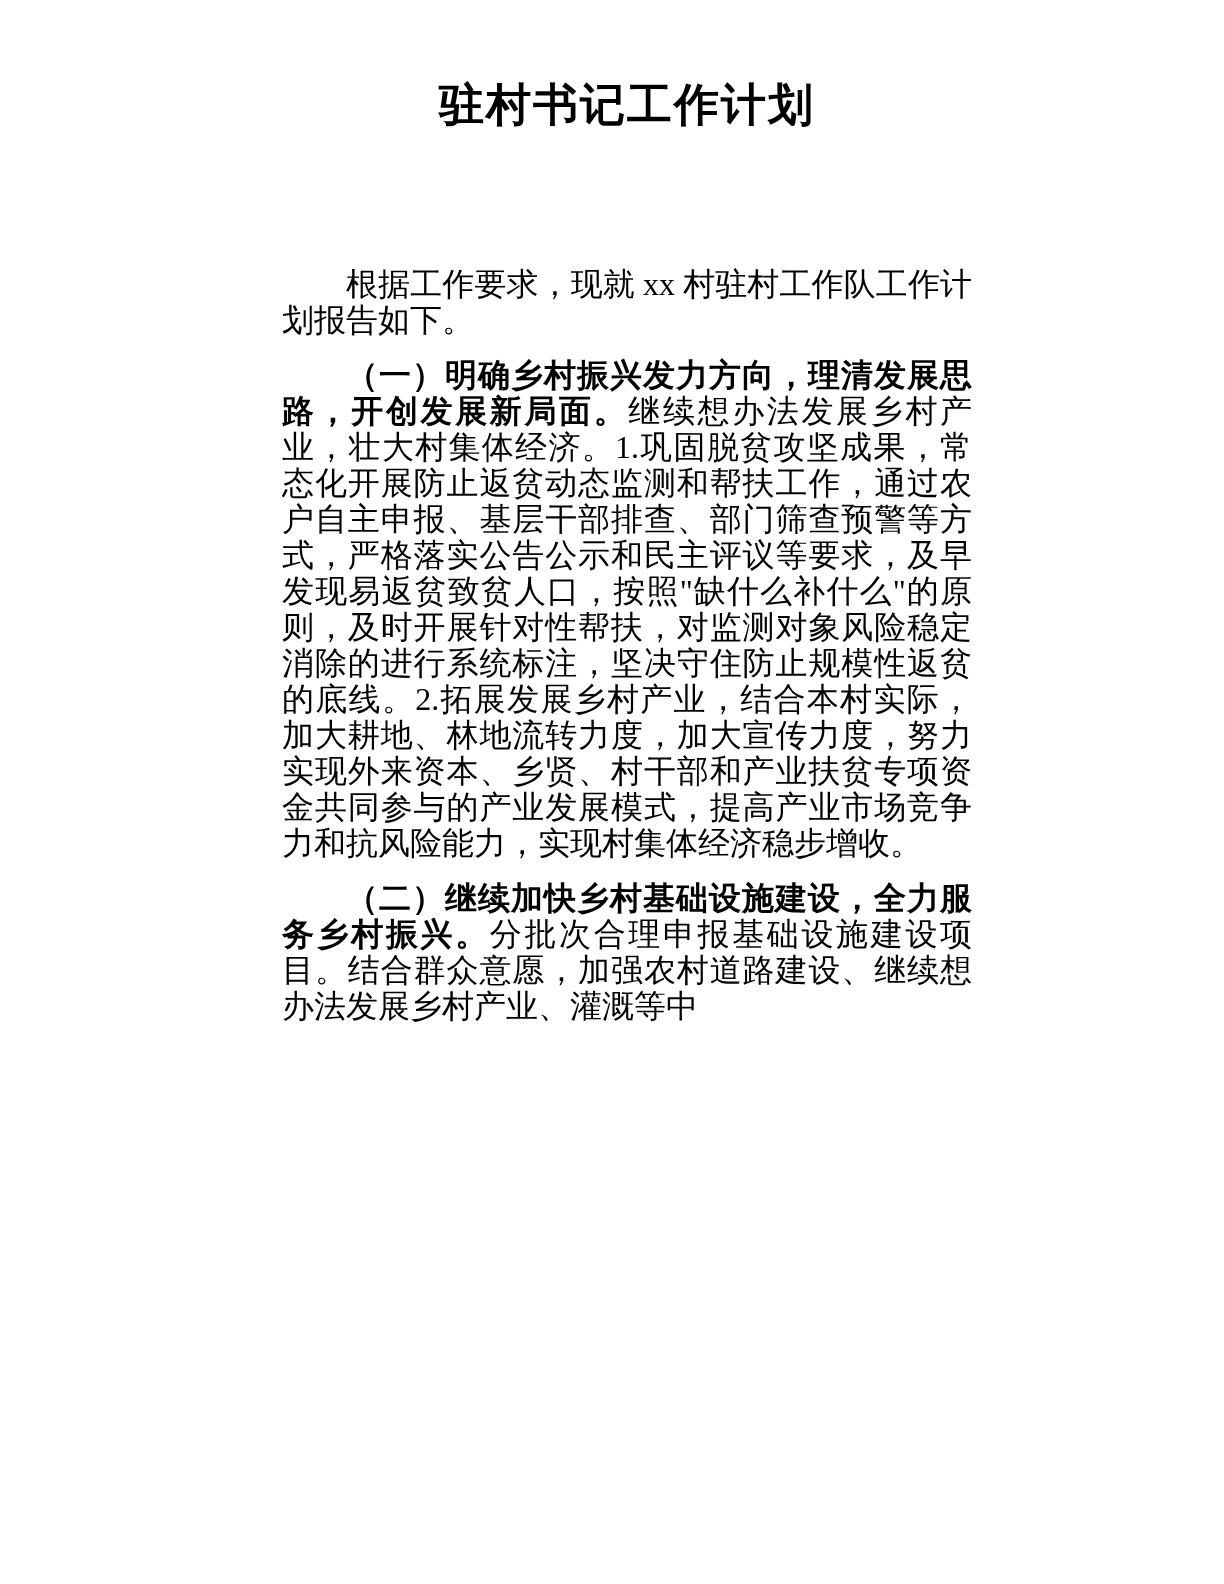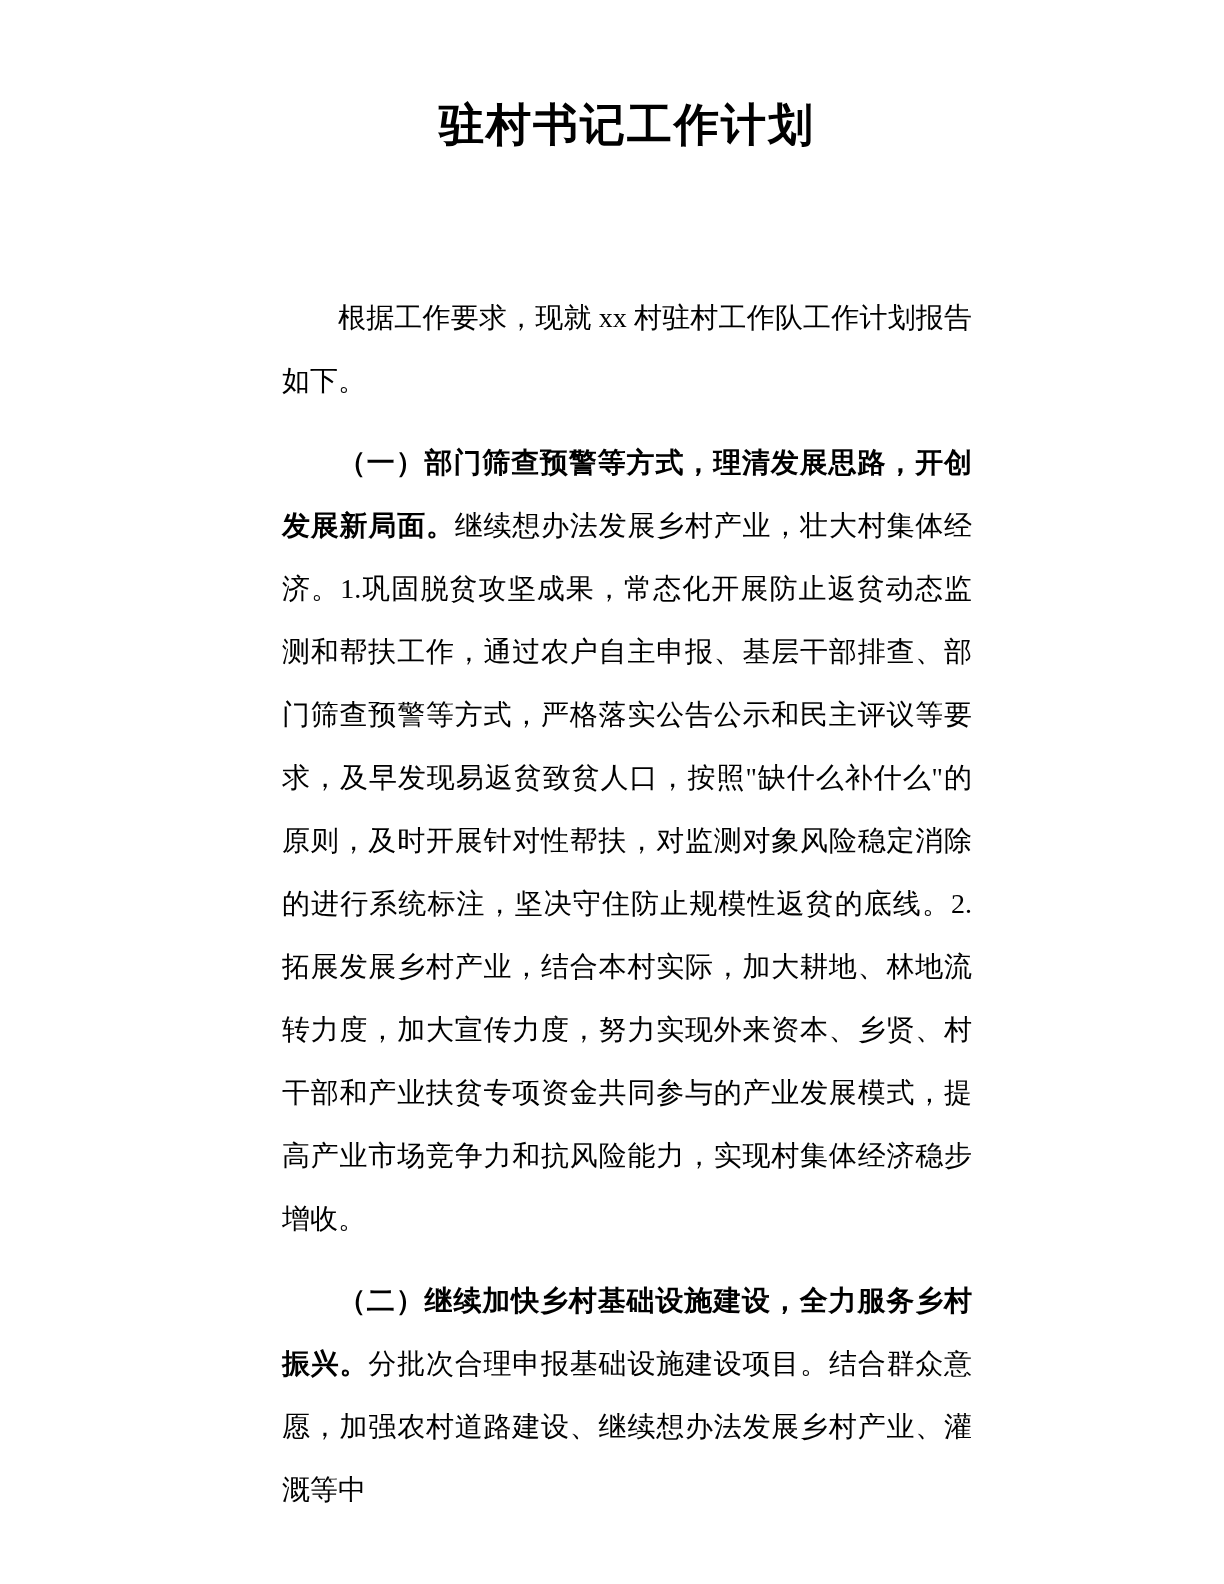--- a/index.html
+++ b/index.html
@@ -8,38 +8,38 @@
     background: #ffffff;
   }
   .page {
     position: relative;
     width: 1104px;
     height: 1584px;
     margin: 0 auto;
     background: #ffffff;
     color: #000000;
     box-sizing: border-box;
-    padding: 92px 192px 0 222px;
+    padding: 72px 192px 0 222px;
     overflow: hidden;
     font-family: "Liberation Serif", "DejaVu Serif", serif;
   }
   .doc-title {
     margin: 0 0 128px 0;
     font-family: "Liberation Serif", "DejaVu Serif", serif;
     font-weight: bold;
     font-size: 45px;
     line-height: 66px;
     letter-spacing: 2px;
     text-align: center;
     color: #000000;
   }
   .body-text p {
     margin: 0 0 19px 0;
-    font-size: 28px;
-    line-height: 63px;
+    font-size: 32px;
+    line-height: 36px;
     text-align: justify;
     text-justify: inter-character;
     text-indent: 2em;
     color: #000000;
     word-break: break-all;
   }
   .sec-head {
     font-family: "Liberation Sans", "DejaVu Sans", sans-serif;
     font-weight: bold;
   }
@@ -48,19 +48,19 @@
 <body>
 
 <div class="page">
 
   <h1 class="doc-title">驻村书记工作计划</h1>
 
   <div class="body-text">
 
     <p>根据工作要求，现就 xx 村驻村工作队工作计划报告如下。</p>
 
-    <p><span class="sec-head">（一）部门筛查预警等方式，理清发展思路，开创发展新局面。</span><span>继续想办法发展乡村产业，壮大村集体经济。1.巩固脱贫攻坚成果，常态化开展防止返贫动态监测和帮扶工作，通过农户自主申报、基层干部排查、部门筛查预警等方式，严格落实公告公示和民主评议等要求，及早发现易返贫致贫人口，按照"缺什么补什么"的原则，及时开展针对性帮扶，对监测对象风险稳定消除的进行系统标注，坚决守住防止规模性返贫的底线。2.拓展发展乡村产业，结合本村实际，加大耕地、林地流转力度，加大宣传力度，努力实现外来资本、乡贤、村干部和产业扶贫专项资金共同参与的产业发展模式，提高产业市场竞争力和抗风险能力，实现村集体经济稳步增收。</span></p>
+    <p><span class="sec-head">（一）明确乡村振兴发力方向，理清发展思路，开创发展新局面。</span><span>继续想办法发展乡村产业，壮大村集体经济。1.巩固脱贫攻坚成果，常态化开展防止返贫动态监测和帮扶工作，通过农户自主申报、基层干部排查、部门筛查预警等方式，严格落实公告公示和民主评议等要求，及早发现易返贫致贫人口，按照"缺什么补什么"的原则，及时开展针对性帮扶，对监测对象风险稳定消除的进行系统标注，坚决守住防止规模性返贫的底线。2.拓展发展乡村产业，结合本村实际，加大耕地、林地流转力度，加大宣传力度，努力实现外来资本、乡贤、村干部和产业扶贫专项资金共同参与的产业发展模式，提高产业市场竞争力和抗风险能力，实现村集体经济稳步增收。</span></p>
 
     <p><span class="sec-head">（二）继续加快乡村基础设施建设，全力服务乡村振兴。</span><span>分批次合理申报基础设施建设项目。结合群众意愿，加强农村道路建设、继续想办法发展乡村产业、灌溉等中</span></p>
 
   </div>
 
 </div>
 
 </body></html>

